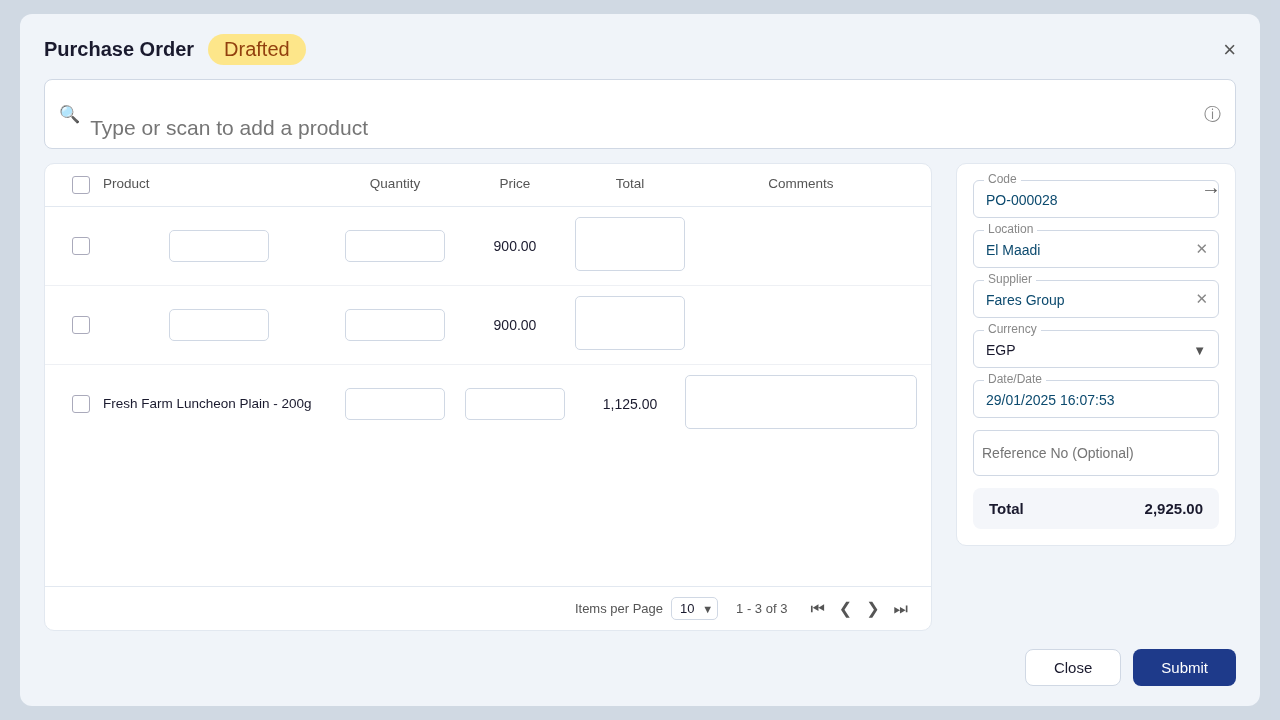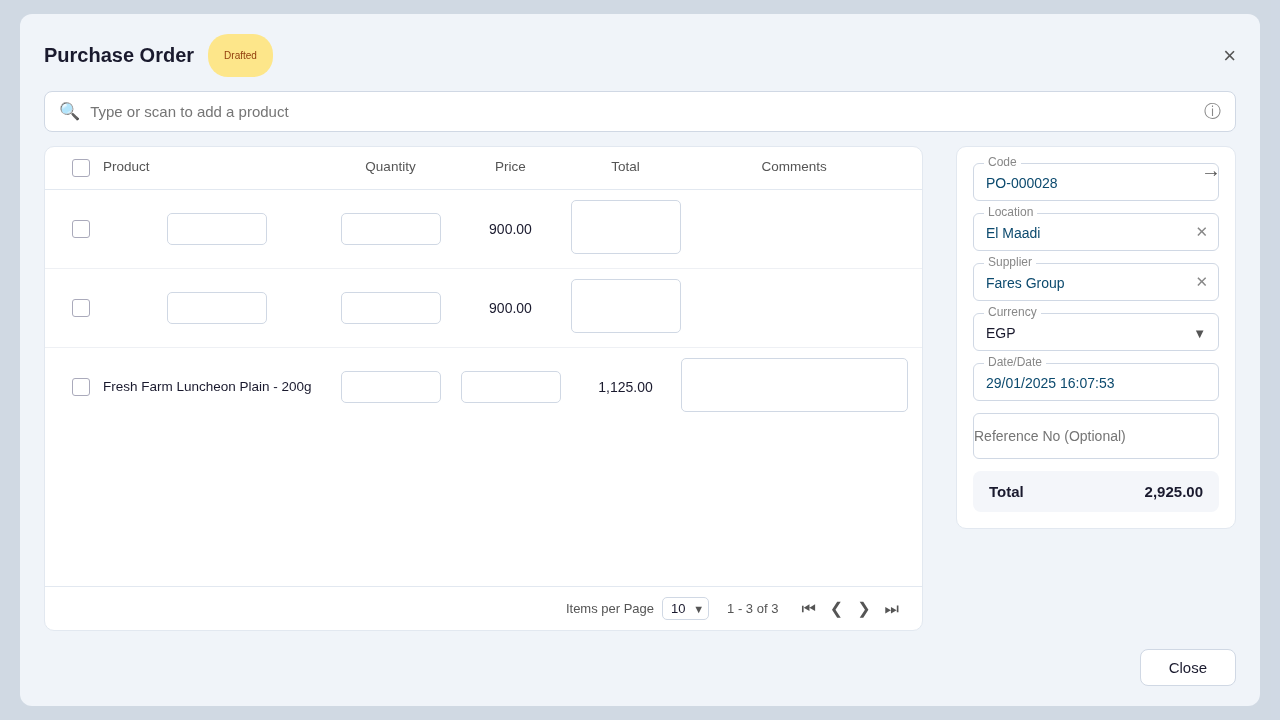--- a/index.html
+++ b/index.html
@@ -40,22 +40,22 @@
     }
     .modal-title {
       font-size: 20px;
       font-weight: 600;
       color: #1a1a2e;
     }
     .drafted-badge {
       background: #fde68a;
       color: #92400e;
       border-radius: 20px;
-      padding: 16px 16px;
-      font-size: 10px;
+      padding: 4px 16px;
+      font-size: 20px;
       font-weight: 500;
     }
     .close-btn {
       margin-left: auto;
       background: none;
       border: none;
       cursor: pointer;
       font-size: 22px;
       color: #555;
       line-height: 1;
@@ -66,33 +66,34 @@
       background: #fff;
       border: 1.5px solid #d0d8e4;
       border-radius: 8px;
       padding: 8px 14px;
       gap: 10px;
     }
     .search-icon { color: #888; font-size: 17px; }
     .search-input {
       border: none;
       outline: none;
-      font-size: 15px;
+      font-size: 21px;
       color: #888;
       flex: 1;
       background: transparent;
+      margin-top: 28px;
     }
     .info-icon {
       color: #888;
       font-size: 17px;
       cursor: pointer;
     }
     .content-row {
       display: flex;
-      gap: 33px;
+      gap: 24px;
       flex: 1;
       min-height: 0;
     }
     .table-section {
       flex: 1;
       background: #fff;
       border-radius: 10px;
       display: flex;
       flex-direction: column;
       overflow: hidden;
@@ -288,21 +289,21 @@
       right: 0;
       top: 50%;
       transform: translateY(-50%);
       pointer-events: none;
       font-size: 13px;
       color: #555;
     }
     .reference-field {
       border: 1.5px solid #d0d8e4;
       border-radius: 6px;
-      padding: 14px 0;
+      padding: 14px 8px;
       font-size: 14px;
       color: #aaa;
       outline: none;
       width: 100%;
       background: #fff;
     }
     .total-row {
       background: #f4f6fa;
       border-radius: 8px;
       padding: 12px 16px;
@@ -483,15 +484,16 @@
           <div class="total-row">
             <span class="total-label">Total</span>
             <span class="total-amount">2,925.00</span>
           </div>
         </div>
       </div>
     </div>
 
     <div class="modal-footer">
       <button class="close-action-btn">Close</button>
+      <button class="submit-btn">Submit</button>
     </div>
   </div>
 </div>
 
 </body></html>

